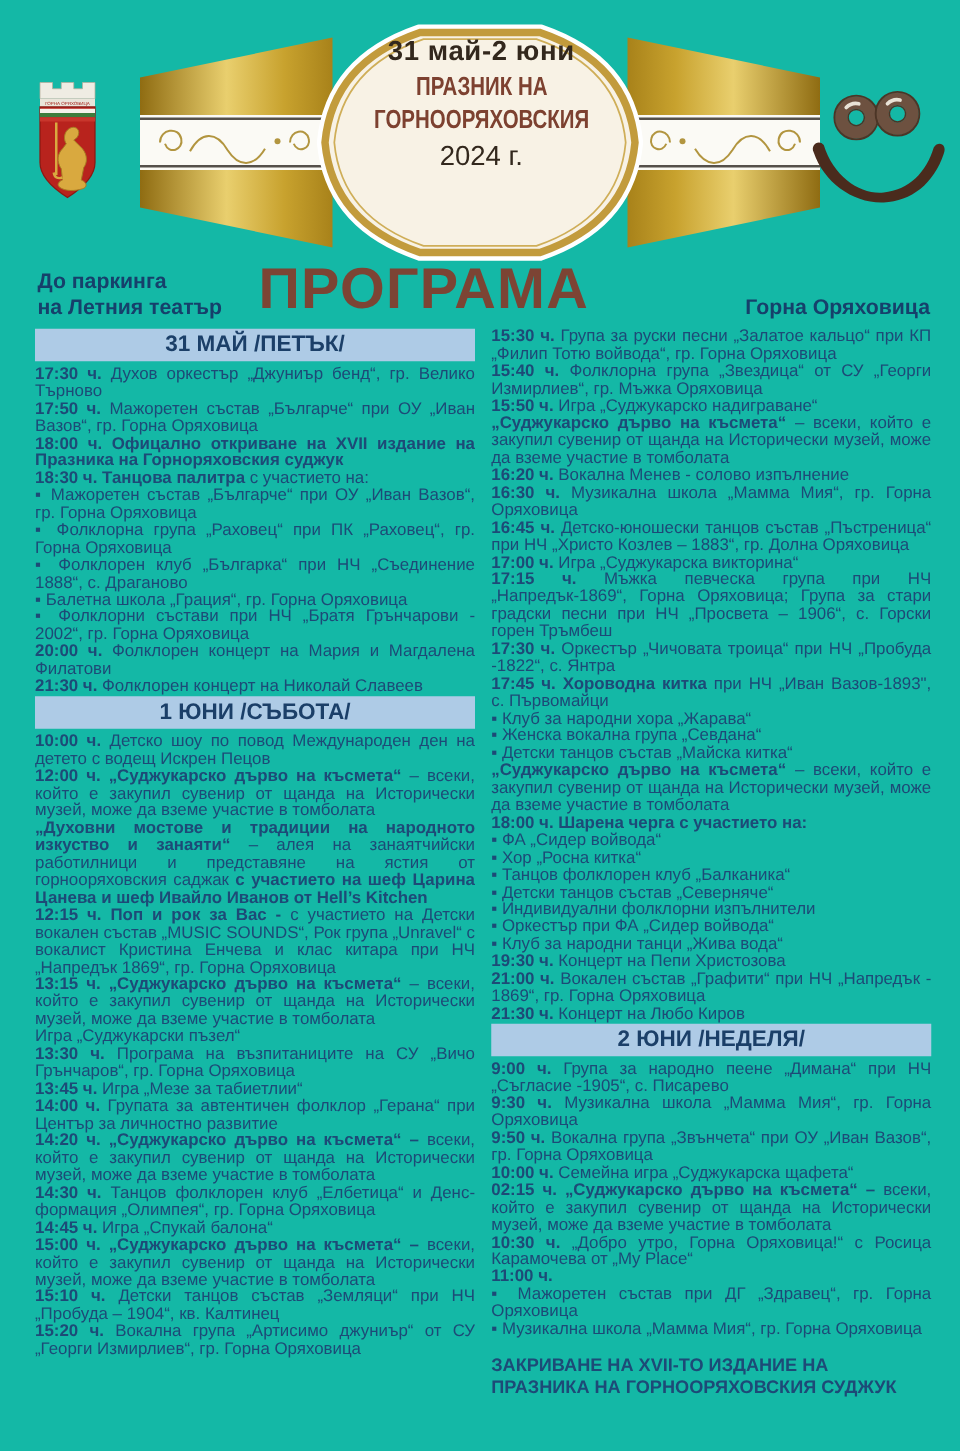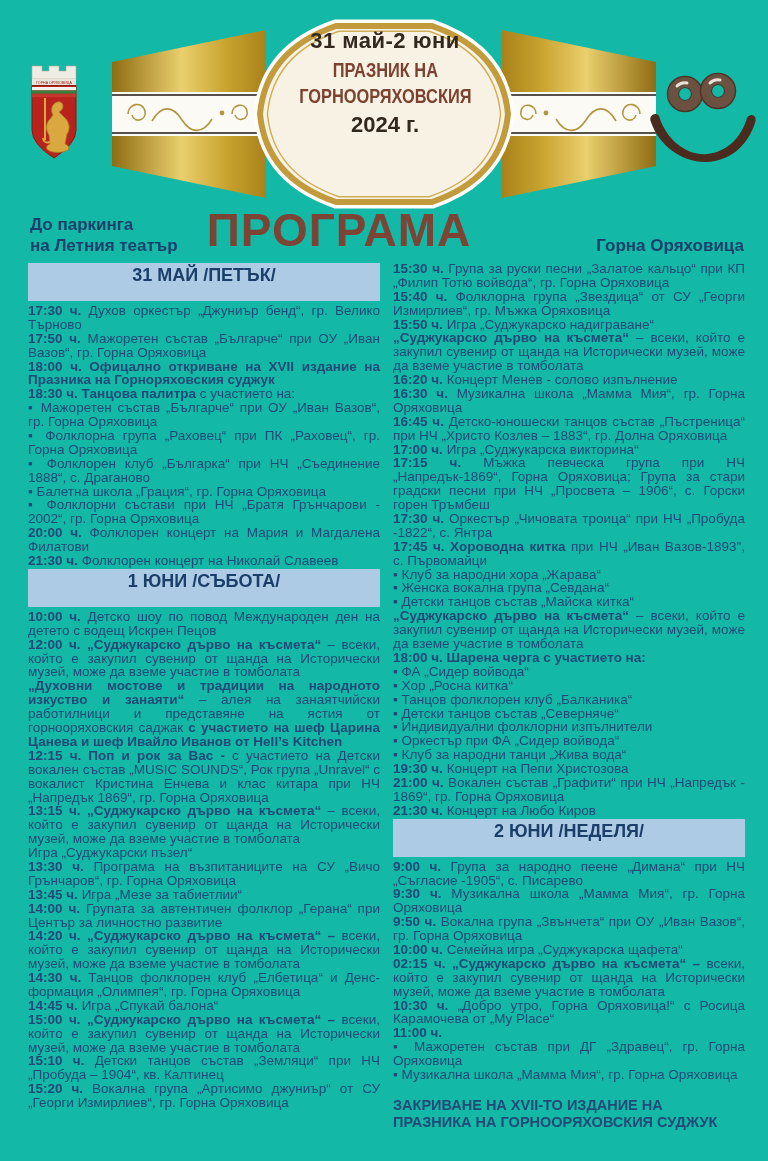--- a/index.html
+++ b/index.html
@@ -7,35 +7,35 @@
   .page{position:relative;width:768px;height:1161px;background:#14b8a6;overflow:hidden;}
 
   
   .banner{position:absolute;left:0;top:0;width:768px;height:258px;}
   .banner-svg{position:absolute;left:0;top:0;}
   .badge-text{position:absolute;left:262px;top:28px;width:246px;text-align:center;color:#33281d;}
   .badge-dates{font-size:22px;font-weight:700;letter-spacing:.5px;}
   .badge-title{margin-top:3px;color:#7d4130;font-weight:700;font-size:21px;line-height:1.22;}
   .badge-title .tline{display:block;}
   .tcondense{display:inline-block;white-space:nowrap;transform:scaleX(.78);transform-origin:center center;}
-  .badge-year{margin-top:4px;font-size:22px;font-weight:700;}
+  .badge-year{margin-top:4px;font-size:22px;font-weight:400;}
   .emblem-svg{position:absolute;left:28px;top:60px;}
   .smiley-svg{position:absolute;left:645px;top:66px;}
 
   
   .subheader-left{position:absolute;left:30px;top:214px;font-size:17px;font-weight:700;color:#16406b;line-height:1.25;}
   .program-title{position:absolute;left:0;top:203px;width:678px;text-align:center;
                  font-size:46px;font-weight:700;color:#7c4434;letter-spacing:1px;}
   .subheader-right{position:absolute;right:24px;top:236px;font-size:17px;font-weight:700;color:#16406b;}
 
   
   .columns{position:absolute;top:262px;left:28px;width:717px;display:flex;gap:13px;}
   .col{flex:1;min-width:0;}
   .section-header{background:#aecbe6;color:#1b3f68;font-weight:700;font-size:18px;
-                  text-align:center;padding:2px 0 15px;margin:1px 0 3px;}
+                  text-align:center;padding:2px 0 3px;margin:1px 0 3px;}
   .entry{margin:0;font-size:13.5px;line-height:1.03;color:#1d4a77;text-align:justify;}
   .entry .b{font-weight:700;margin-top:47px;}
   .entry.closing{margin-top:15px;font-size:14.5px;line-height:1.15;text-align:left;}
 </style>
 </head>
 <body>
 
 <div class="page">
 
   <div class="banner">
@@ -153,21 +153,21 @@
         <p class="entry"><span class="b">14:45 ч. </span><span>Игра „Спукай балона“</span></p>
         <p class="entry"><span class="b">15:00 ч. „Суджукарско дърво на късмета“ – </span><span>всеки, който е закупил сувенир от щанда на Исторически музей, може да вземе участие в томболата</span></p>
         <p class="entry"><span class="b">15:10 ч. </span><span>Детски танцов състав „Земляци“ при НЧ „Пробуда – 1904“,  кв. Калтинец</span></p>
         <p class="entry"><span class="b">15:20 ч. </span><span>Вокална група „Артисимо джуниър“ от  СУ „Георги Измирлиев“, гр. Горна Оряховица</span></p>
       </div>
     <div class="col">
         <p class="entry"><span class="b">15:30 ч. </span><span>Група за руски песни „Залатое кальцо“ при КП „Филип Тотю войвода“, гр. Горна Оряховица</span></p>
         <p class="entry"><span class="b">15:40 ч. </span><span>Фолклорна група „Звездица“ от СУ „Георги Измирлиев“, гр. Мъжка Оряховица</span></p>
         <p class="entry"><span class="b">15:50 ч. </span><span>Игра „Суджукарско надиграване“</span></p>
         <p class="entry"><span class="b">„Суджукарско дърво на късмета“ </span><span>– всеки, който е закупил сувенир от щанда на Исторически музей, може да вземе участие в томболата</span></p>
-        <p class="entry"><span class="b">16:20 ч. </span><span>Концерт Менев - солово изпълнение</span></p>
+        <p class="entry"><span class="b">16:20 ч. </span><span>Вокална Менев - солово изпълнение</span></p>
         <p class="entry"><span class="b">16:30 ч. </span><span>Музикална школа „Мамма Мия“, гр. Горна Оряховица</span></p>
         <p class="entry"><span class="b">16:45 ч. </span><span>Детско-юношески танцов състав „Пъстреница“ при НЧ „Христо Козлев – 1883“, гр. Долна Оряховица</span></p>
         <p class="entry"><span class="b">17:00 ч. </span><span>Игра „Суджукарска викторина“</span></p>
         <p class="entry"><span class="b">17:15 ч. </span><span>Мъжка певческа група при НЧ „Напредък-1869“, Горна Оряховица; Група за стари градски песни при НЧ „Просвета – 1906“, с. Горски горен Тръмбеш</span></p>
         <p class="entry"><span class="b">17:30 ч. </span><span>Оркестър „Чичовата троица“  при  НЧ „Пробуда -1822“, с. Янтра</span></p>
         <p class="entry"><span class="b">17:45 ч. Хороводна китка </span><span>при НЧ „Иван Вазов-1893", с. Първомайци</span></p>
         <p class="entry"><span>▪ Клуб за народни хора „Жарава“</span></p>
         <p class="entry"><span>▪ Женска вокална група „Севдана“</span></p>
         <p class="entry"><span>▪ Детски танцов състав „Майска китка“</span></p>
         <p class="entry"><span class="b">„Суджукарско дърво на късмета“ </span><span>– всеки, който е закупил сувенир от щанда на Исторически музей, може да вземе участие в томболата</span></p>

